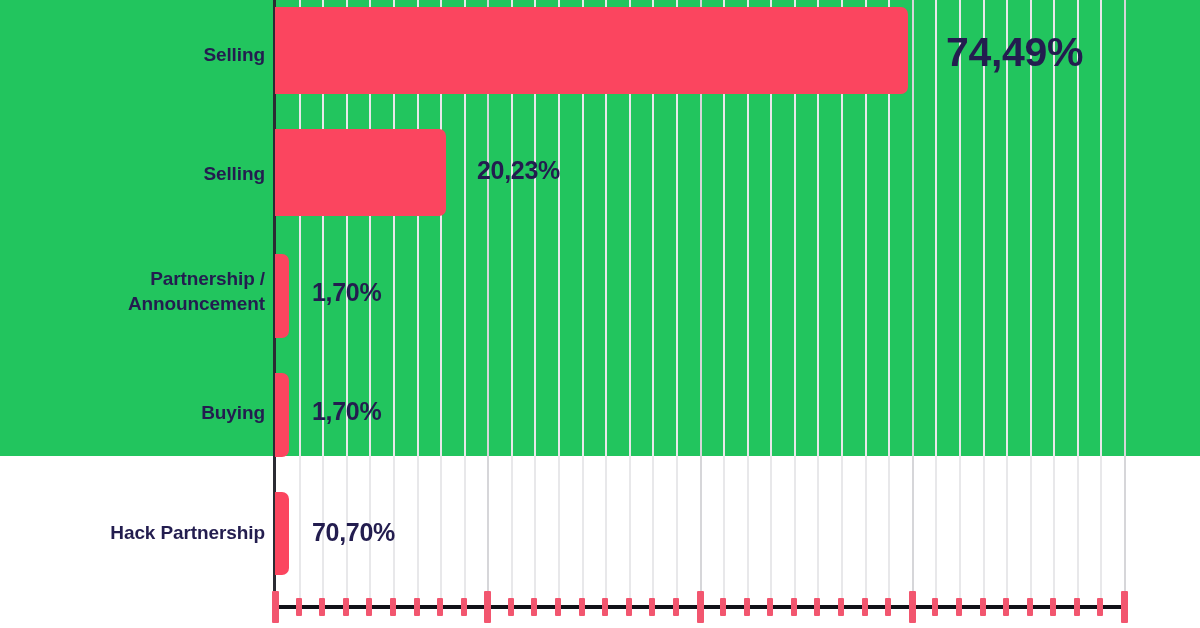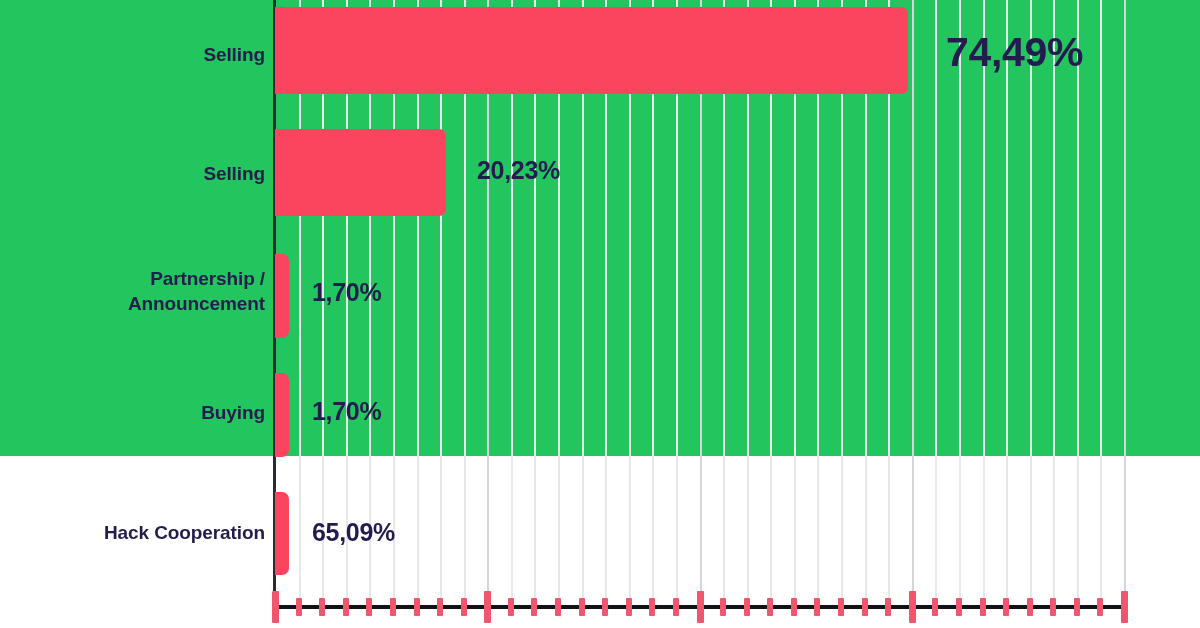--- a/index.html
+++ b/index.html
@@ -215,18 +215,18 @@
     <div class="value-label" style="left:312px; top:278px; font-size:25px;">1,70%</div>
   </div>
 
   <div class="row">
     <div class="cat-label" style="right:935px; top:400px; width:250px;">Buying</div>
     <div class="bar" style="left:275px; top:373px; width:14px; height:84px;"></div>
     <div class="value-label" style="left:312px; top:397px; font-size:25px;">1,70%</div>
   </div>
 
   <div class="row">
-    <div class="cat-label" style="right:935px; top:520px; width:260px;">Hack Cooperation</div>
+    <div class="cat-label" style="right:935px; top:520px; width:260px;">Hack Partnership</div>
     <div class="bar" style="left:275px; top:492px; width:14px; height:83px;"></div>
-    <div class="value-label" style="left:312px; top:518px; font-size:25px;">65,09%</div>
+    <div class="value-label" style="left:312px; top:518px; font-size:25px;">70,70%</div>
   </div>
 
 </div>
 
 </body></html>

